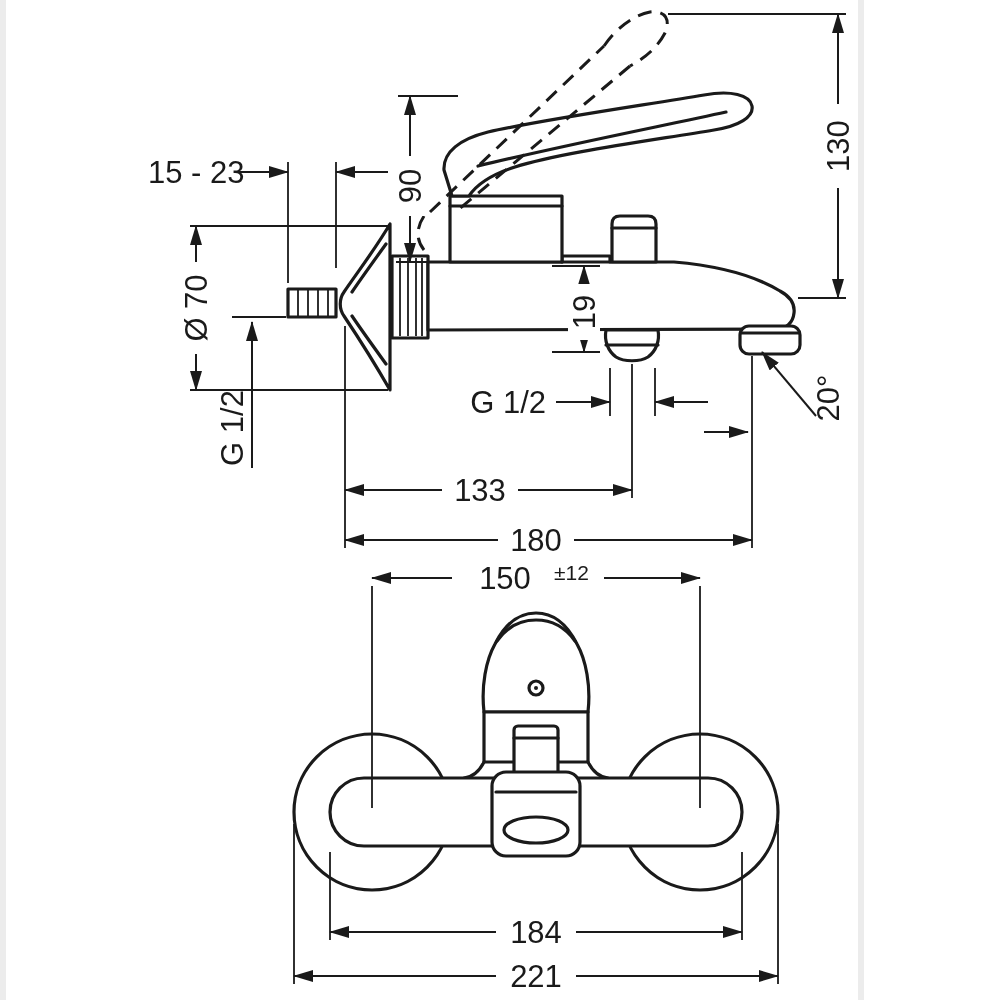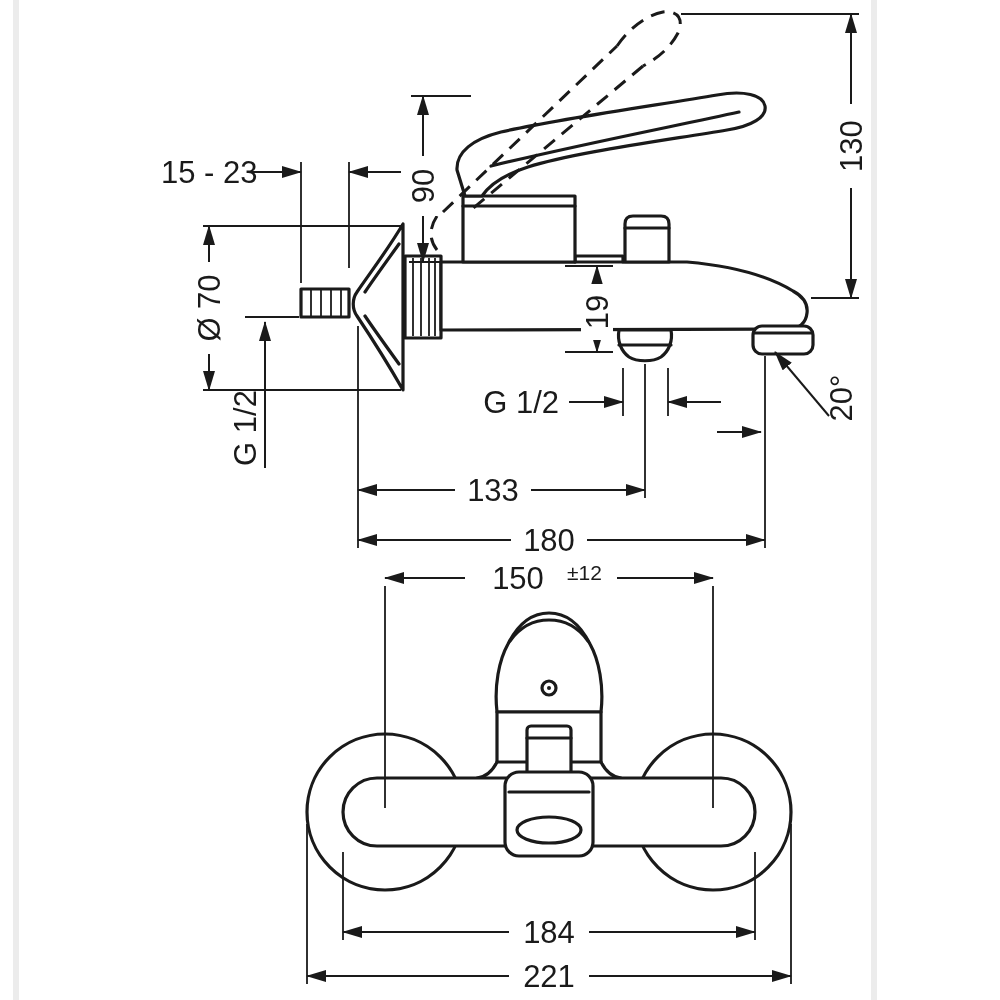--- a/index.html
+++ b/index.html
@@ -1,16 +1,16 @@
 <!DOCTYPE html>
 <html><head>
 <meta charset="utf-8">
 <style>
   html,body{margin:0;padding:0;background:#ffffff;}
-  .canvas{position:relative;width:864px;height:1000px;background:#ffffff;overflow:hidden;margin-left:13px;}
+  .canvas{position:relative;width:864px;height:1000px;background:#ffffff;overflow:hidden;}
   .edge{position:absolute;top:0;bottom:0;width:6px;background:#ececec;}
   .edge.l{left:0;} .edge.r{right:0;}
   svg{display:block;}
   .art{stroke:#1a1a1a;stroke-width:3.2;fill:none;stroke-linecap:round;stroke-linejoin:round;}
   .solid{stroke:#1a1a1a;stroke-width:3.2;fill:#ffffff;stroke-linejoin:round;}
   .dash{stroke:#1a1a1a;stroke-width:3;fill:none;stroke-dasharray:14 9;stroke-linecap:butt;}
   .dim{stroke:#1a1a1a;stroke-width:2;fill:none;}
   .ext{stroke:#1a1a1a;stroke-width:1.8;fill:none;}
   .bg{fill:#ffffff;stroke:none;}
   .t{font-family:"Liberation Sans","DejaVu Sans",sans-serif;font-size:31px;fill:#1a1a1a;}

